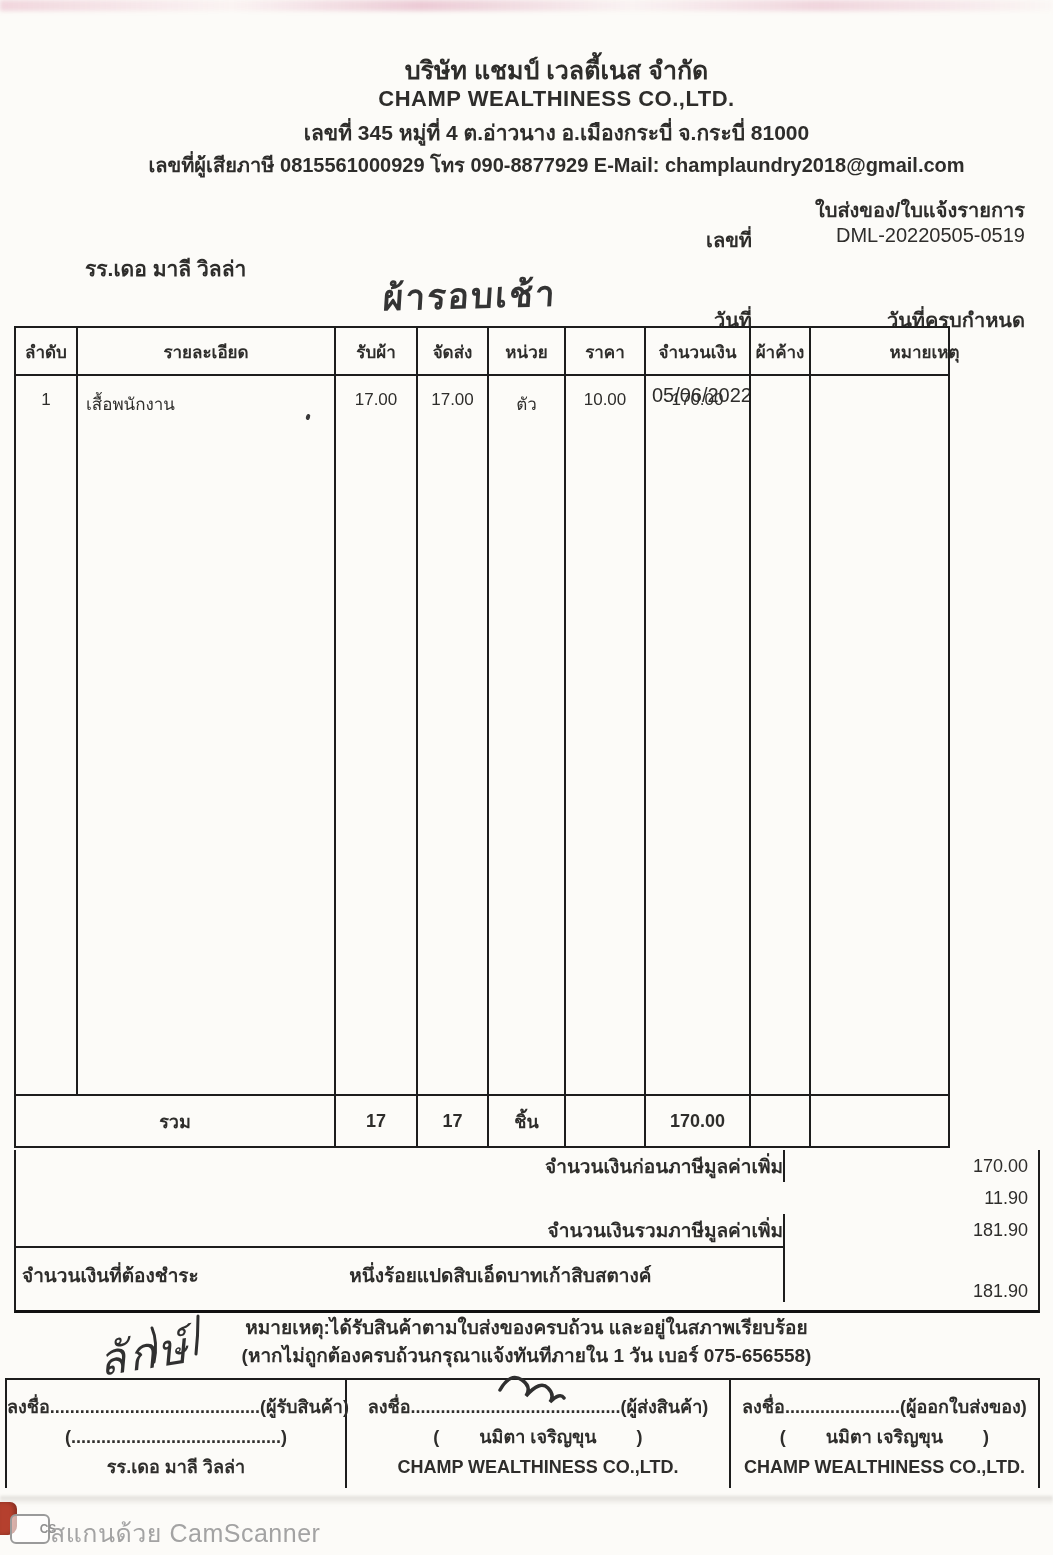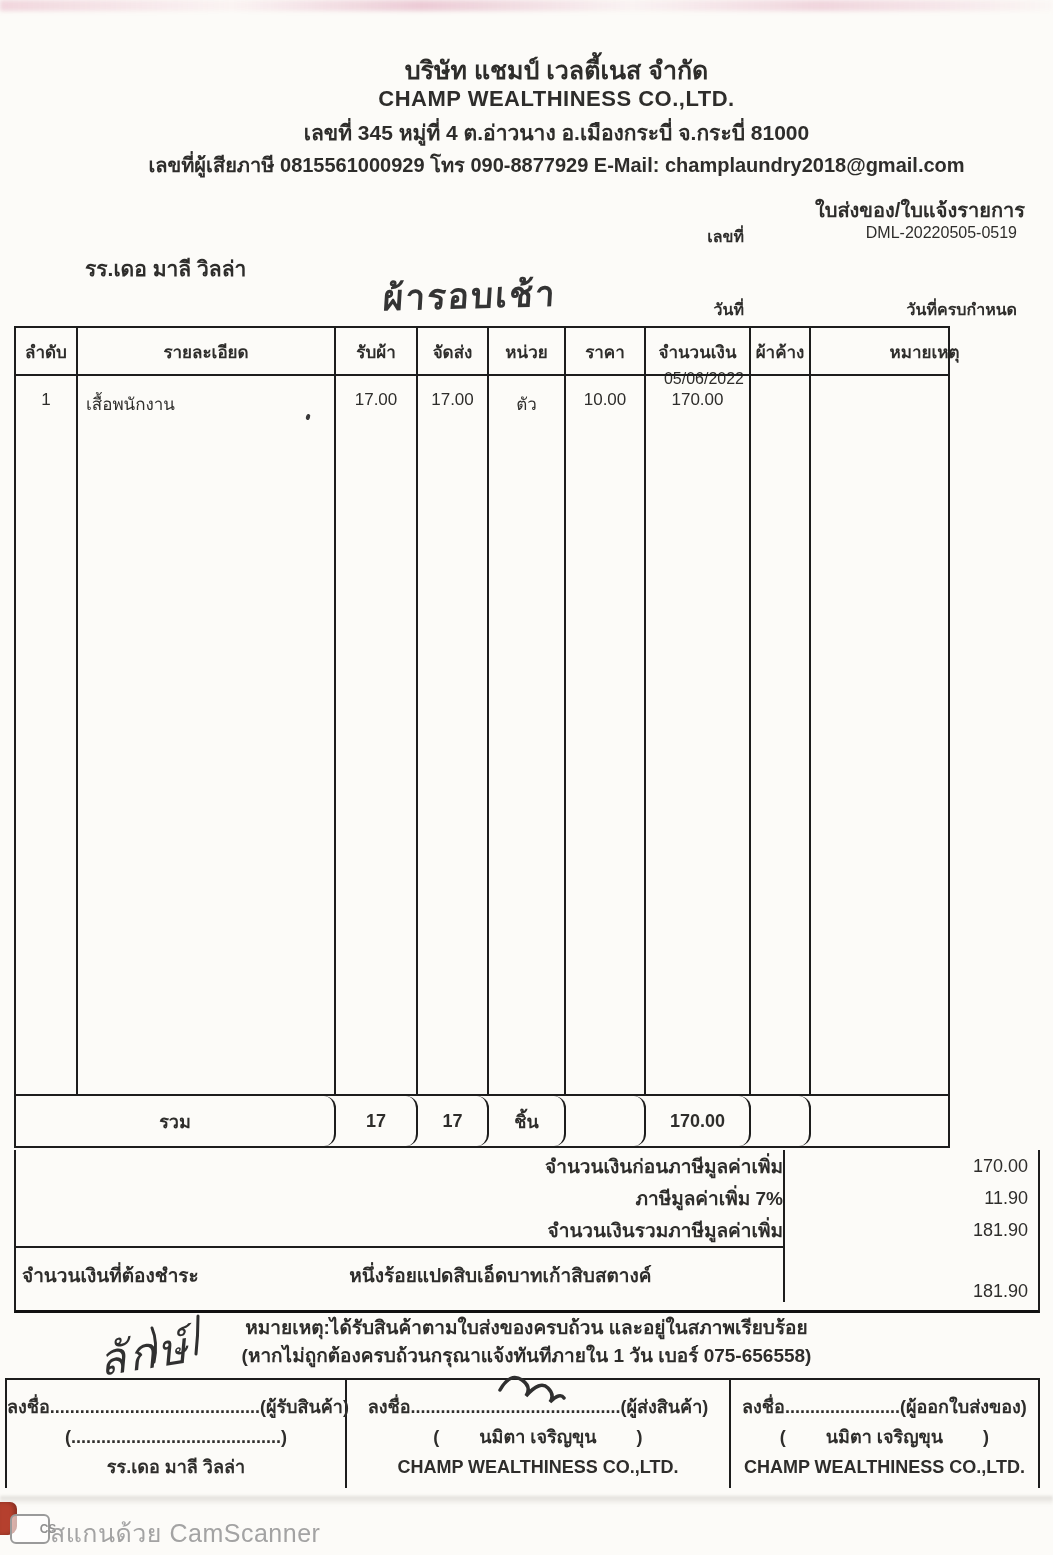--- a/index.html
+++ b/index.html
@@ -16,23 +16,23 @@
     filter:blur(2px);
   }
   .hdr-line { position:absolute; left:0; width:100%; text-align:center;padding-left:30px; }
   .company-th { top:50px; font-size:25px; font-weight:600; }
   .company-en { top:86px; font-size:22px; font-weight:600; letter-spacing:.5px; }
   .address    { top:116px; font-size:21px; font-weight:600; }
   .tax-line   { top:149px; font-size:20px; font-weight:600; }
 
   .doc-type { position:absolute; top:194px; right:28px; font-size:20px; font-weight:700; }
   .doc-info {
-    position:absolute; top:224px; right:36px;
+    position:absolute; top:224px; right:28px;
     display:grid; grid-template-columns:auto 225px; column-gap:8px; row-gap:8px;
-    font-size:16px; font-weight:600;gap:48px;
+    font-size:20px; font-weight:600;gap:48px;
   }
   .doc-info .lbl { text-align:right; }
   .doc-info .val { text-align:right; font-weight:400; }
 
   .customer { position:absolute; left:85px; top:252px; font-size:21px; font-weight:600; }
   .hand-note {
     position:absolute; left:383px; top:268px; font-size:35px; font-weight:700;
     transform:rotate(-1.5deg) skewX(-5deg); letter-spacing:2px; color:#343434;
   }
 
@@ -40,21 +40,21 @@
   .inv-table { position:absolute; left:14px; top:326px; width:936px; border:2px solid #1d1d1d; box-sizing:border-box; background:transparent; }
   .t-row { display:grid; grid-template-columns:62px 258px 82px 71px 77px 80px 105px 60px 227px; box-sizing:border-box; }
   .t-cell { border-right:2px solid #1d1d1d; box-sizing:border-box; overflow:hidden; }
   .t-cell:last-child { border-right:none; }
   .t-head { border-bottom:2px solid #1d1d1d; }
   .t-head .t-cell { display:flex; align-items:center; justify-content:center; height:46px; font-size:17px; font-weight:600; }
   .t-body { height:718px; }
   .t-body .t-cell { padding-top:14px; font-size:17px; text-align:center; }
   .t-body .t-desc { text-align:left; padding-left:8px; }
   .t-total { border-top:2px solid #1d1d1d; grid-template-columns:320px 82px 71px 77px 80px 105px 60px 227px; }
-  .t-total .t-cell { display:flex; align-items:center; justify-content:center; height:50px; font-size:18px; font-weight:600;border-radius:12px; }
+  .t-total .t-cell { display:flex; align-items:center; justify-content:center; height:50px; font-size:18px; font-weight:600; }
   .speck { position:absolute; left:306px; top:414px; width:4px; height:6px; background:#3a3a3a; border-radius:50% 50% 40% 60%; transform:rotate(20deg); }
 
   
   .summary {
     position:absolute; left:14px; top:1150px; width:1026px; box-sizing:border-box;
     border-left:2px solid #1d1d1d; border-right:2px solid #1d1d1d; border-bottom:3px solid #111;
   }
   .s-row { display:flex; }
   .s-label { width:769px; box-sizing:border-box; border-right:2px solid #1d1d1d;
              text-align:right; font-size:19px; font-weight:600;
@@ -156,21 +156,20 @@
     </div>
   </div>
   <div class="speck"></div>
 
   <div class="summary">
     <div class="s-row">
       <div class="s-label">จำนวนเงินก่อนภาษีมูลค่าเพิ่ม</div>
       <div class="s-value">170.00</div>
     </div>
     <div class="s-row">
-      <div class="s-label">ภาษีมูลค่าเพิ่ม 7%</div>
       <div class="s-value">11.90</div>
     </div>
     <div class="s-row">
       <div class="s-label">จำนวนเงินรวมภาษีมูลค่าเพิ่ม</div>
       <div class="s-value">181.90</div>
     </div>
     <div class="s-row s-row4">
       <div class="s-label">
         <div class="payable-wrap">
           <span>จำนวนเงินที่ต้องชำระ</span>

